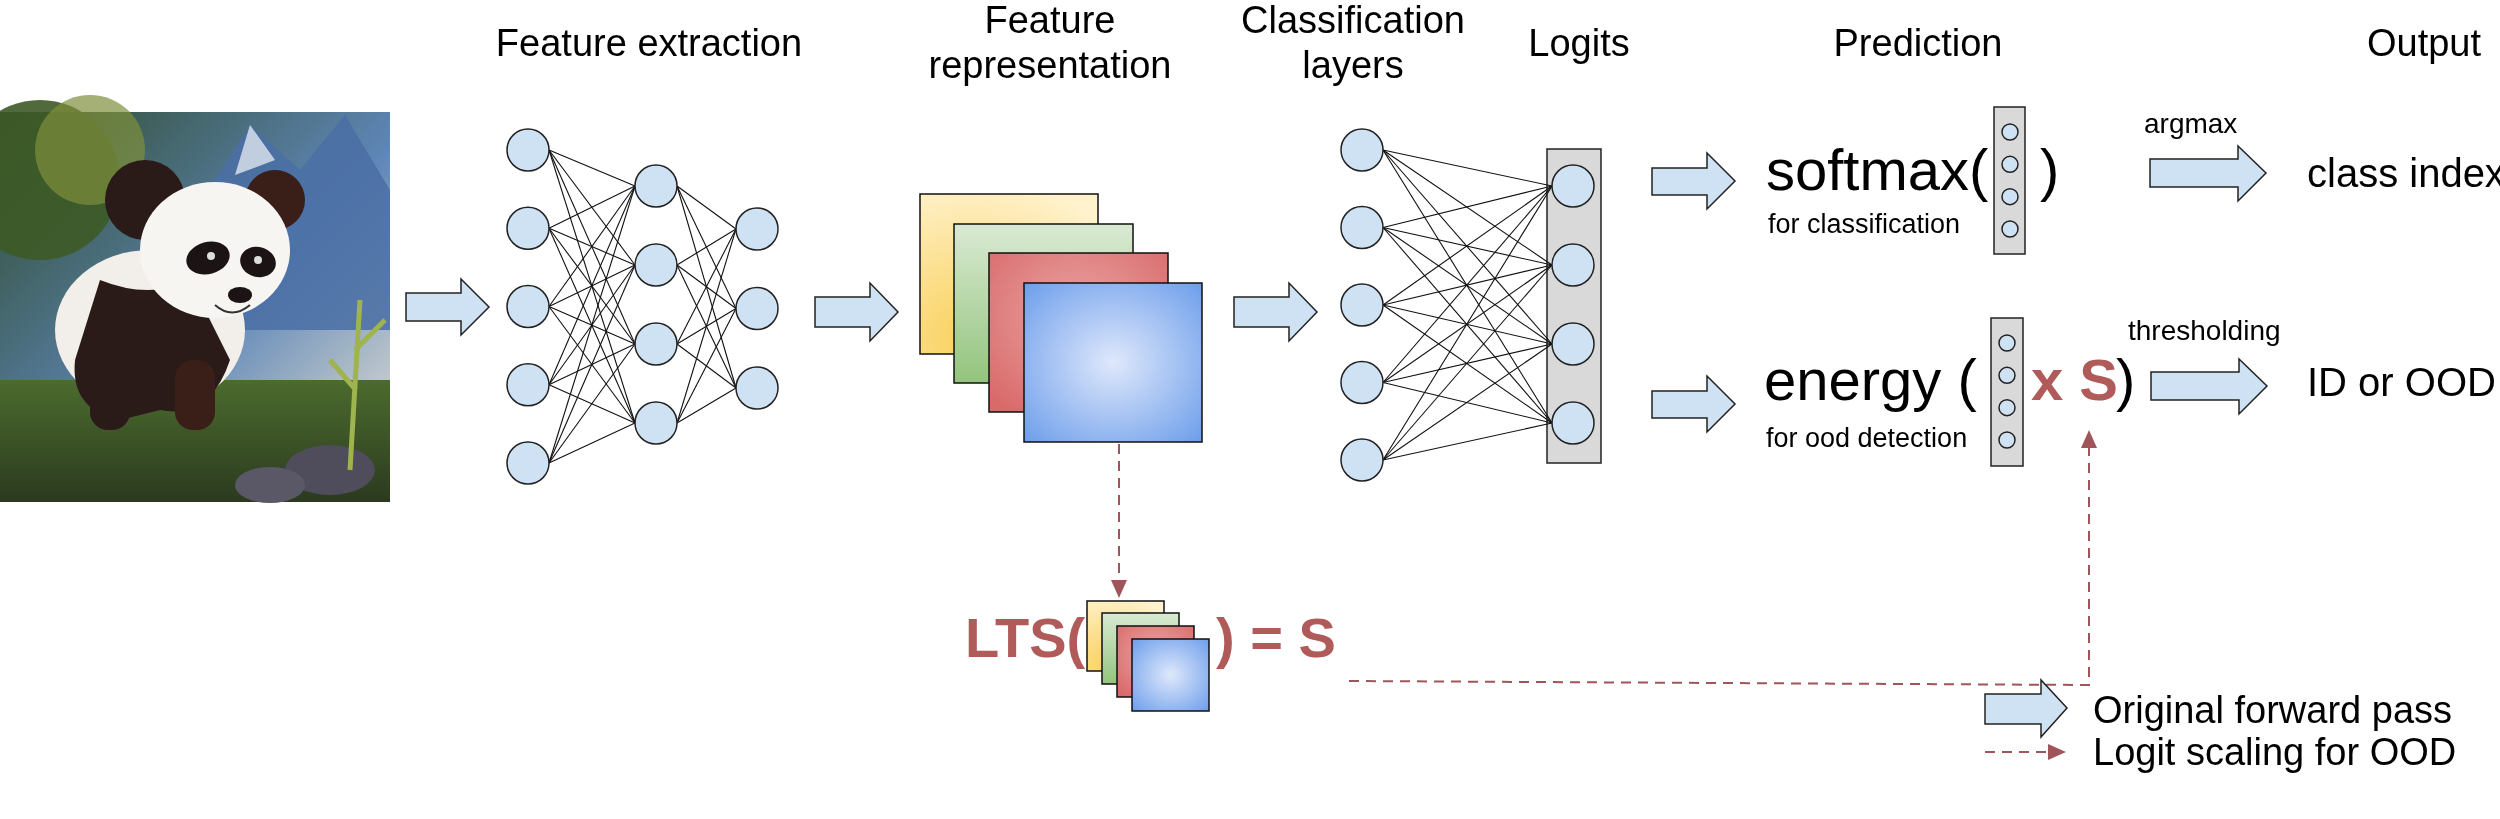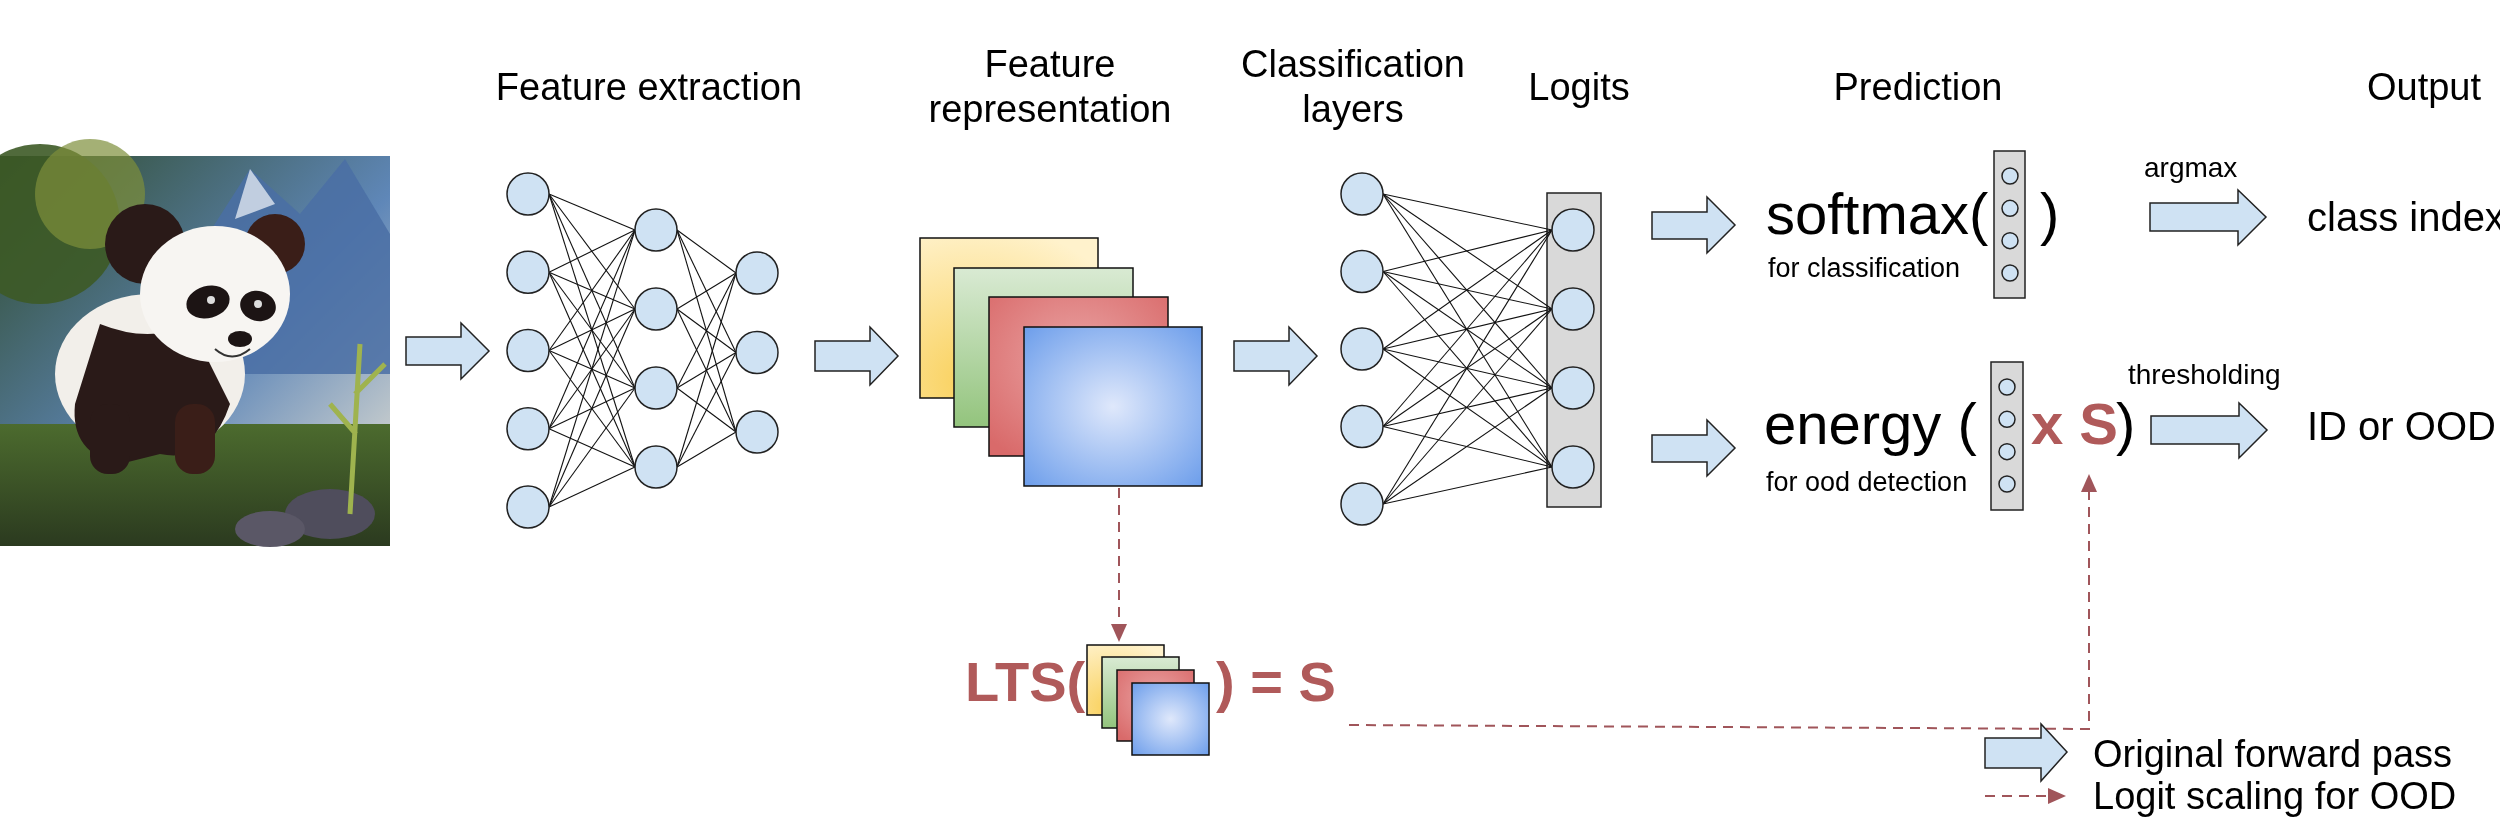--- a/index.html
+++ b/index.html
@@ -1,17 +1,17 @@
 <!DOCTYPE html>
 <html><head>
 <meta charset="utf-8">
 <style>
   html, body { margin: 0; padding: 0; background: #ffffff; }
   body { width: 2500px; height: 819px; overflow: hidden; }
-  #stage { position: absolute; left: 0; top: 0; width: 2500px; height: 655px; margin-top: 44px; }
+  #stage { position: absolute; left: 0; top: 0; width: 2500px; height: 655px; }
   svg text { font-family: "Liberation Sans", "DejaVu Sans", sans-serif; fill: #000000; }
   .hdr { font-size: 38px; }
   .big { font-size: 58px; }
   .sub { font-size: 27px; }
   .side { font-size: 28px; }
   .out { font-size: 40px; }
   .legend { font-size: 38px; }
   .red { fill: #b05a5a; font-weight: bold; }
   .arrow { fill: #cfe2f3; stroke: #222; stroke-width: 1.5; }
   .node { fill: #cfe2f3; stroke: #222; stroke-width: 1.5; }

